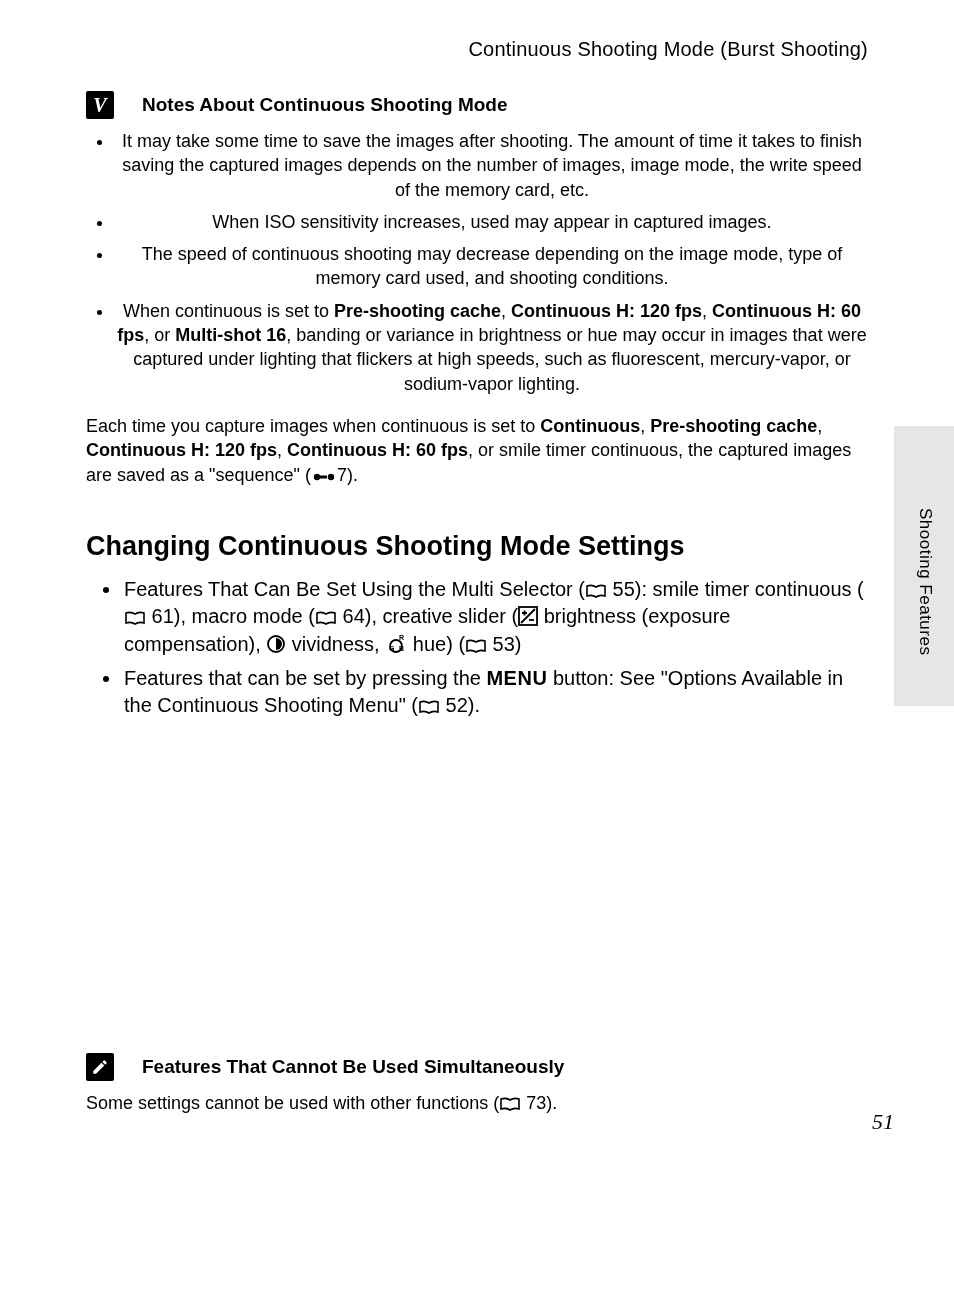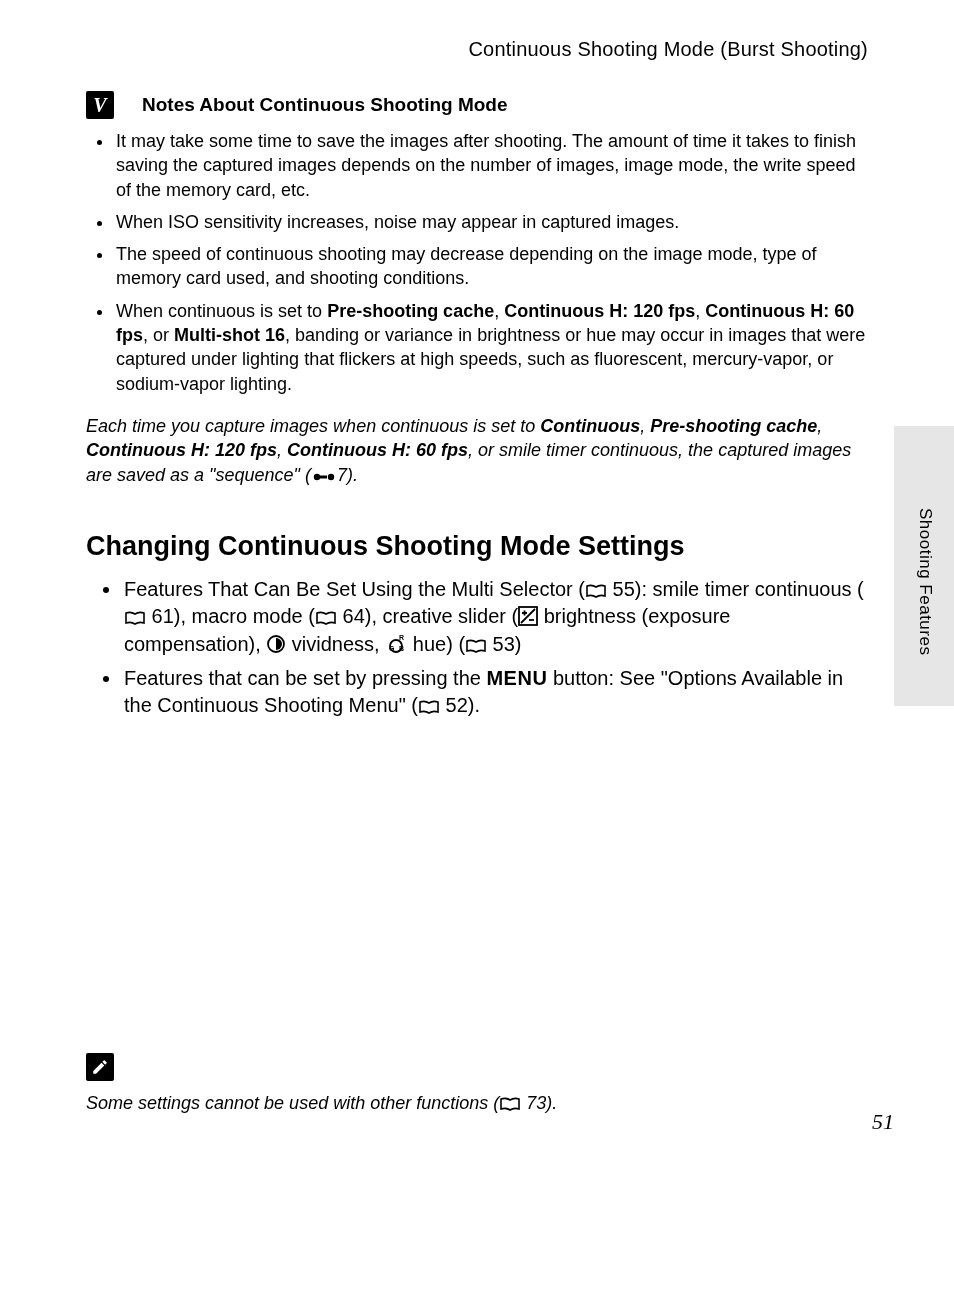--- a/index.html
+++ b/index.html
@@ -6,24 +6,24 @@
   html, body { width: 954px; height: 1314px; background: #fff; font-family: "Segoe UI", Arial, sans-serif; color: #000; }
   .page { position: relative; width: 954px; height: 1177px; padding: 38px 86px 60px 86px; }
   .running-head { text-align: right; font-size: 20px; margin-bottom: 30px; letter-spacing: 0.2px; }
   .note-block { margin-bottom: 14px; }
   .note-head { display: flex; align-items: center; gap: 10px; margin-bottom: 10px; }
   .note-title { font-weight: 700; font-size: 19px; margin-left: 18px; }
   .icon-box { width: 28px; height: 28px; display: flex; align-items: center; justify-content: center; }
   .icon-warn { background: #000; color: #fff; font-weight: 800; font-size: 20px; border-radius: 2px; font-style: italic; font-family: Georgia, serif; }
   .icon-pencil { background: #000; color: #fff; font-size: 18px; border-radius: 2px; }
   ul.small { list-style: disc; padding-left: 28px; font-size: 18px; line-height: 1.35; }
-  ul.small li { margin-bottom: 8px; padding-left: 2px; }
+  ul.small li { margin-bottom: 8px; padding-left: 2px; text-align: center; }
   ul.large { list-style: disc; padding-left: 36px; font-size: 20px; line-height: 1.38; }
   ul.large li { margin-bottom: 6px; padding-left: 2px; }
-  .para-small { font-size: 18px; line-height: 1.35; margin-bottom: 8px; font-style: italic; }
+  .para-small { font-size: 18px; line-height: 1.35; margin-bottom: 8px; }
   h2.section { font-size: 27px; font-weight: 700; margin-top: 44px; margin-bottom: 14px; }
   b { font-weight: 700; }
   .side-tab { position: absolute; right: 0; top: 426px; width: 60px; height: 280px; background: #e6e6e6; }
   .side-label { position: absolute; right: 19px; top: 508px; writing-mode: vertical-rl; font-size: 17px; letter-spacing: 0.5px; }
   .bottom-block { position: absolute; left: 86px; right: 86px; bottom: 54px; }
   .page-num { position: absolute; right: 60px; bottom: 42px; font-style: italic; font-size: 22px; font-family: Georgia, serif; margin-left: 28px; }
   .glyph { display: inline-flex; vertical-align: -3px; }
   .menu-txt { font-weight: 800; letter-spacing: 0.5px; }
   svg { display: block; }
 </style>
@@ -34,21 +34,21 @@
 
   <div class="running-head">Continuous Shooting Mode (Burst Shooting)</div>
 
   <div class="note-block">
     <div class="note-head">
       <span class="icon-box icon-warn">V</span>
       <span class="note-title">Notes About Continuous Shooting Mode</span>
     </div>
     <ul class="small">
       <li>It may take some time to save the images after shooting. The amount of time it takes to finish saving the captured images depends on the number of images, image mode, the write speed of the memory card, etc.</li>
-      <li>When ISO sensitivity increases, noise may appear in captured images.</li>
+      <li>When ISO sensitivity increases, used may appear in captured images.</li>
       <li>The speed of continuous shooting may decrease depending on the image mode, type of memory card used, and shooting conditions.</li>
       <li>
         <span>When continuous is set to </span><b>Pre-shooting cache</b><span>, </span><b>Continuous H: 120 fps</b><span>, </span><b>Continuous H: 60 fps</b><span>, or </span><b>Multi-shot 16</b><span>, banding or variance in brightness or hue may occur in images that were captured under lighting that flickers at high speeds, such as fluorescent, mercury-vapor, or sodium-vapor lighting.</span>
       </li>
     </ul>
   </div>
 
   <div class="note-block" style="margin-top:18px;">
     <p class="para-small">
       <span>Each time you capture images when continuous is set to </span><b>Continuous</b><span>, </span><b>Pre-shooting cache</b><span>, </span><b>Continuous H: 120 fps</b><span>, </span><b>Continuous H: 60 fps</b><span>, or smile timer continuous, the captured images are saved as a "sequence" (</span><span class="glyph">
@@ -113,20 +113,21 @@
   <div class="side-tab"></div>
   <div class="side-label">Shooting Features</div>
 
   <div class="bottom-block">
     <div class="note-head">
       <span class="icon-box icon-pencil">
         <svg width="18" height="18" viewBox="0 0 24 24">
             <path fill="#fff" d="M3 17.25V21h3.75l11-11-3.75-3.75-11 11zM20.7 7.04a1 1 0 0 0 0-1.41l-2.34-2.34a1 1 0 0 0-1.41 0l-1.83 1.83 3.75 3.75 1.83-1.83z"></path>
           </svg>
       </span>
+      <span class="note-title">Features That Cannot Be Used Simultaneously</span>
     </div>
     <p class="para-small">
       <span>Some settings cannot be used with other functions (</span><span class="glyph">
           <svg width="22" height="16" viewBox="0 0 22 16">
             <path fill="none" stroke="#000" stroke-width="1.6" d="M2 3c3-1 6-1 9 1 3-2 6-2 9-1v10c-3-1-6-1-9 1-3-2-6-2-9-1z"></path>
           </svg>
         </span><span> 73).</span>
     </p>
   </div>
 

